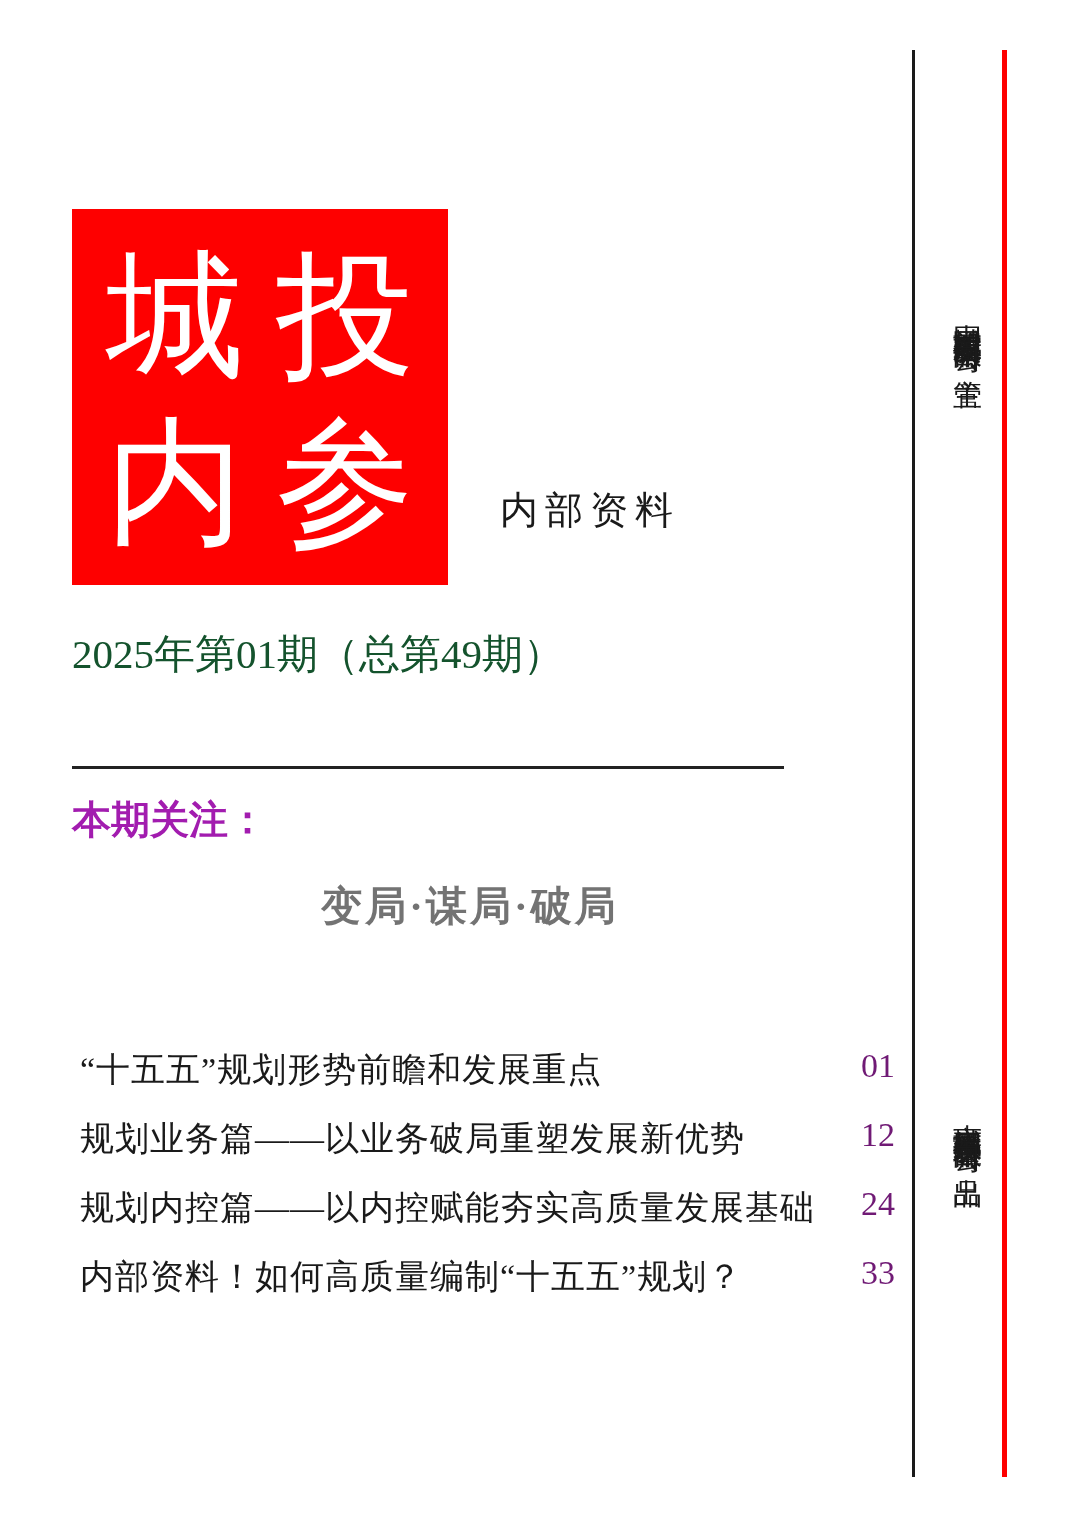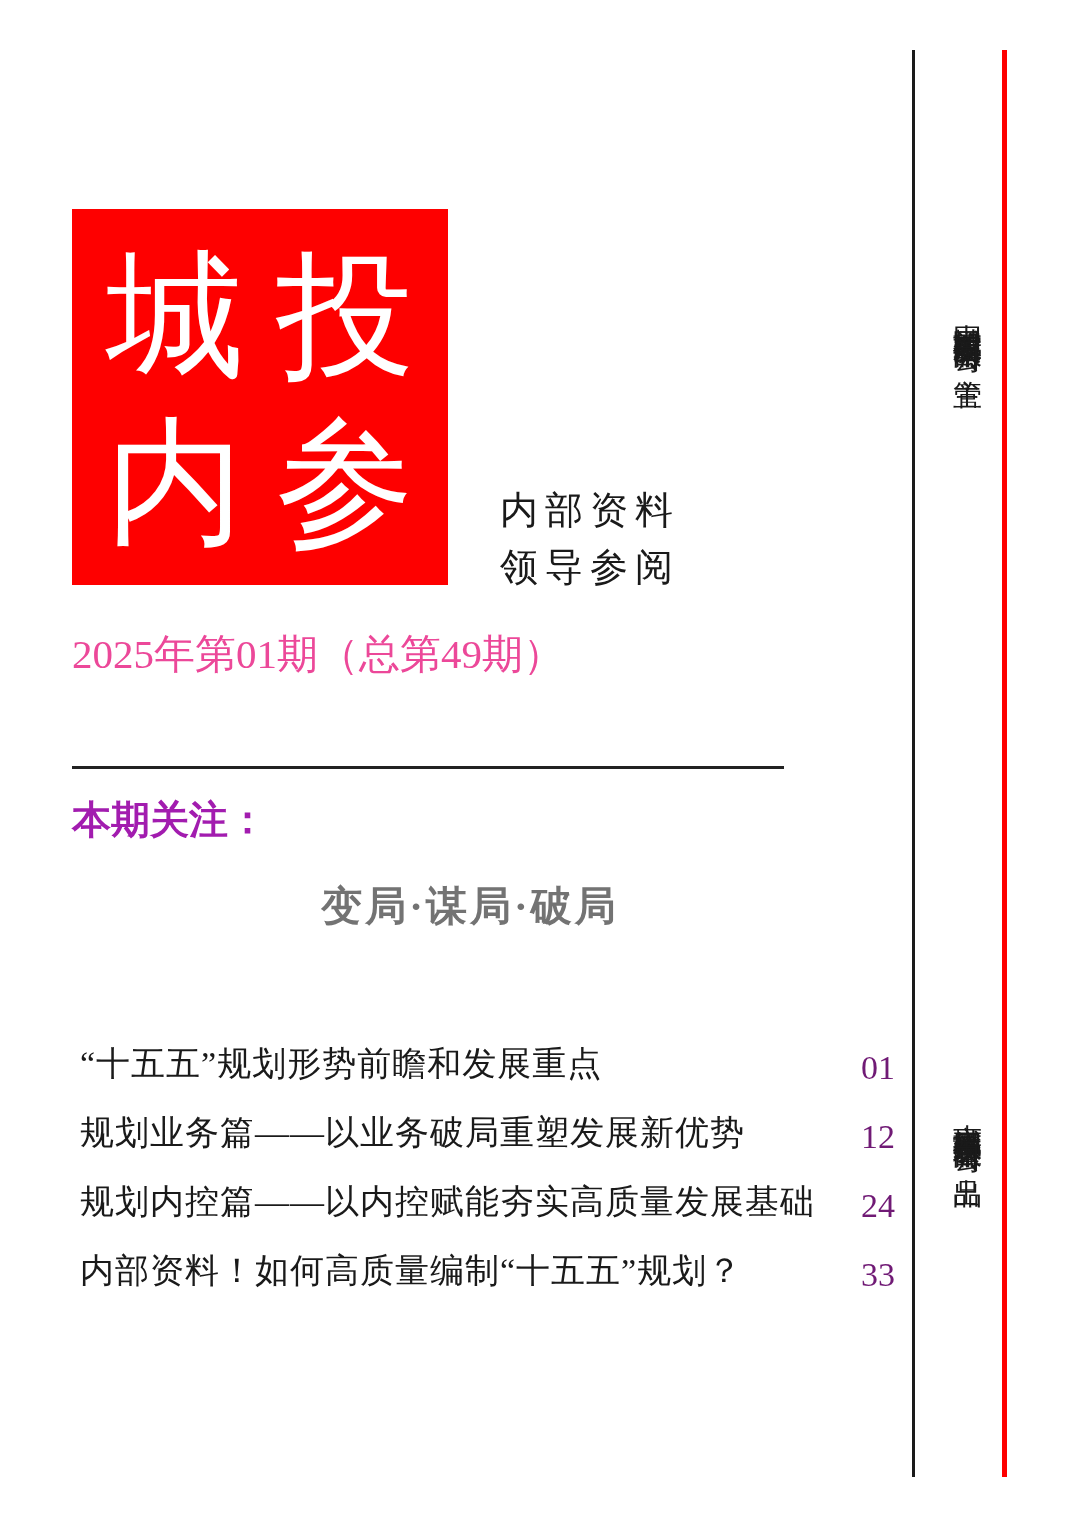--- a/index.html
+++ b/index.html
@@ -53,21 +53,21 @@
     white-space: nowrap;
   }
 
   
   .issue-line {
     position: absolute;
     left: 72px;
     top: 630px;
     font-size: 41px;
     line-height: 48px;
-    color: #ec4899;
+    color: #14532d;
     white-space: nowrap;
   }
 
   
   .toc-heading {
     position: absolute;
     left: 72px;
     top: 696px;
     font-size: 55px;
     line-height: 62px;
@@ -119,21 +119,21 @@
   
   .toc {
     position: absolute;
     left: 80px;
     top: 1047px;
     width: 815px;
   }
   .toc-row {
     display: flex;
     justify-content: space-between;
-    align-items: flex-end;
+    align-items: flex-start;
     height: 40px;
     margin-bottom: 29px;
   }
   .toc-title {
     font-size: 34px;
     letter-spacing: 1px;
     color: #1a1a1a;
     white-space: nowrap;
   }
   .toc-page {
@@ -181,21 +181,20 @@
 
   <div class="logo-box">
     <span class="logo-char">城</span>
     <span class="logo-char">投</span>
     <span class="logo-char">内</span>
     <span class="logo-char">参</span>
   </div>
 
   <div class="notice">
     <div>内部资料</div>
-    <div>领导参阅</div>
   </div>
 
   <div class="issue-line">2025年第01期（总第49期）</div>
 
   <div class="rule"></div>
 
   <div class="focus-label">本期关注：</div>
 
   <div class="feature-title">
     <div class="line1">变局·谋局·破局</div>

